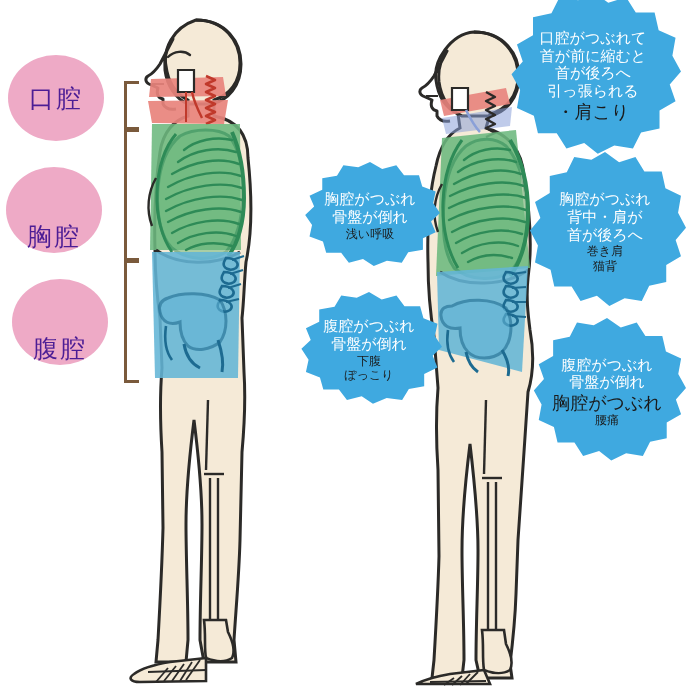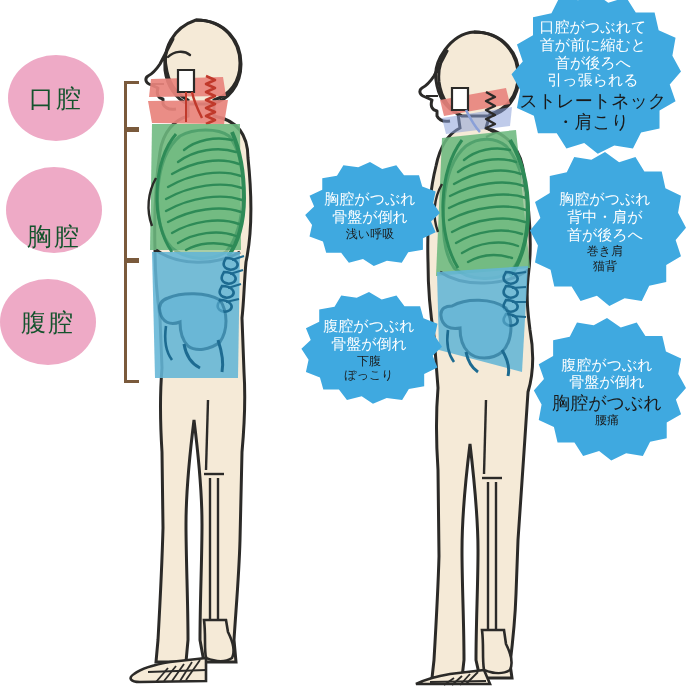--- a/index.html
+++ b/index.html
@@ -3,21 +3,21 @@
 <meta charset="utf-8">
 <style>
   html,body{margin:0;padding:0;background:#fff;}
   body{width:686px;height:686px;overflow:hidden;
        font-family:"DejaVu Sans","Liberation Sans",sans-serif;}
   #stage{position:relative;width:686px;height:686px;background:#ffffff;}
 
   
   .pill{position:absolute;border-radius:50%;background:#eeaac6;
         display:flex;align-items:center;justify-content:center;}
-  .pill span{font-size:25px;color:#14532d;letter-spacing:2px;
+  .pill span{font-size:25px;color:#4c1d95;letter-spacing:2px;
              font-family:"DejaVu Serif","Liberation Serif",serif;}
 
   
   .bracket{position:absolute;border:3px solid #7a5a3c;border-right:none;}
 
   
   .burst{position:absolute;display:flex;flex-direction:column;
          align-items:center;justify-content:center;
          background:#3fa9e0;color:#ffffff;text-align:center;
          line-height:1.18;}
@@ -44,21 +44,21 @@
 <body>
 
 <div id="stage">
 
   <div class="pill" style="left:8px;top:55px;width:96px;height:86px;">
     <span>口腔</span>
   </div>
   <div class="pill" style="left:6px;top:167px;width:96px;height:86px;align-items:flex-end;">
     <span>胸腔</span>
   </div>
-  <div class="pill" style="left:0;top:279px;width:96px;height:86px;">
+  <div class="pill" style="left:12px;top:279px;width:96px;height:86px;align-items:flex-end;">
     <span>腹腔</span>
   </div>
 
   <div class="bracket" style="left:124px;top:81px;width:12px;height:43px;"></div>
   <div class="bracket" style="left:124px;top:129px;width:12px;height:126px;"></div>
   <div class="bracket" style="left:124px;top:260px;width:12px;height:117px;"></div>
 
   <svg class="fig" width="686" height="686" viewBox="0 0 686 686" aria-hidden="true">
     <defs>
       <g id="toes-L">
@@ -294,21 +294,20 @@
         <path d="M454,678 L444,685"></path>
       <path d="M430,682 L486,681"></path>
     </g>
   </svg>
 
   <div class="burst star14" style="left:505px;top:-8px;width:176px;height:168px;">
     <span class="ln sm">口腔がつぶれて</span>
     <span class="ln sm">首が前に縮むと</span>
     <span class="ln sm">首が後ろへ</span>
     <span class="ln sm">引っ張られる</span>
-    <span class="ln bg2">ストレートネック</span>
     <span class="ln bg2">・肩こり</span>
   </div>
 
   <div class="burst star14" style="left:300px;top:162px;width:140px;height:108px;">
     <span class="ln sm">胸腔がつぶれ</span>
     <span class="ln sm">骨盤が倒れ</span>
     <span class="ln bg">浅い呼吸</span>
   </div>
 
   <div class="burst star14" style="left:524px;top:152px;width:162px;height:160px;">

